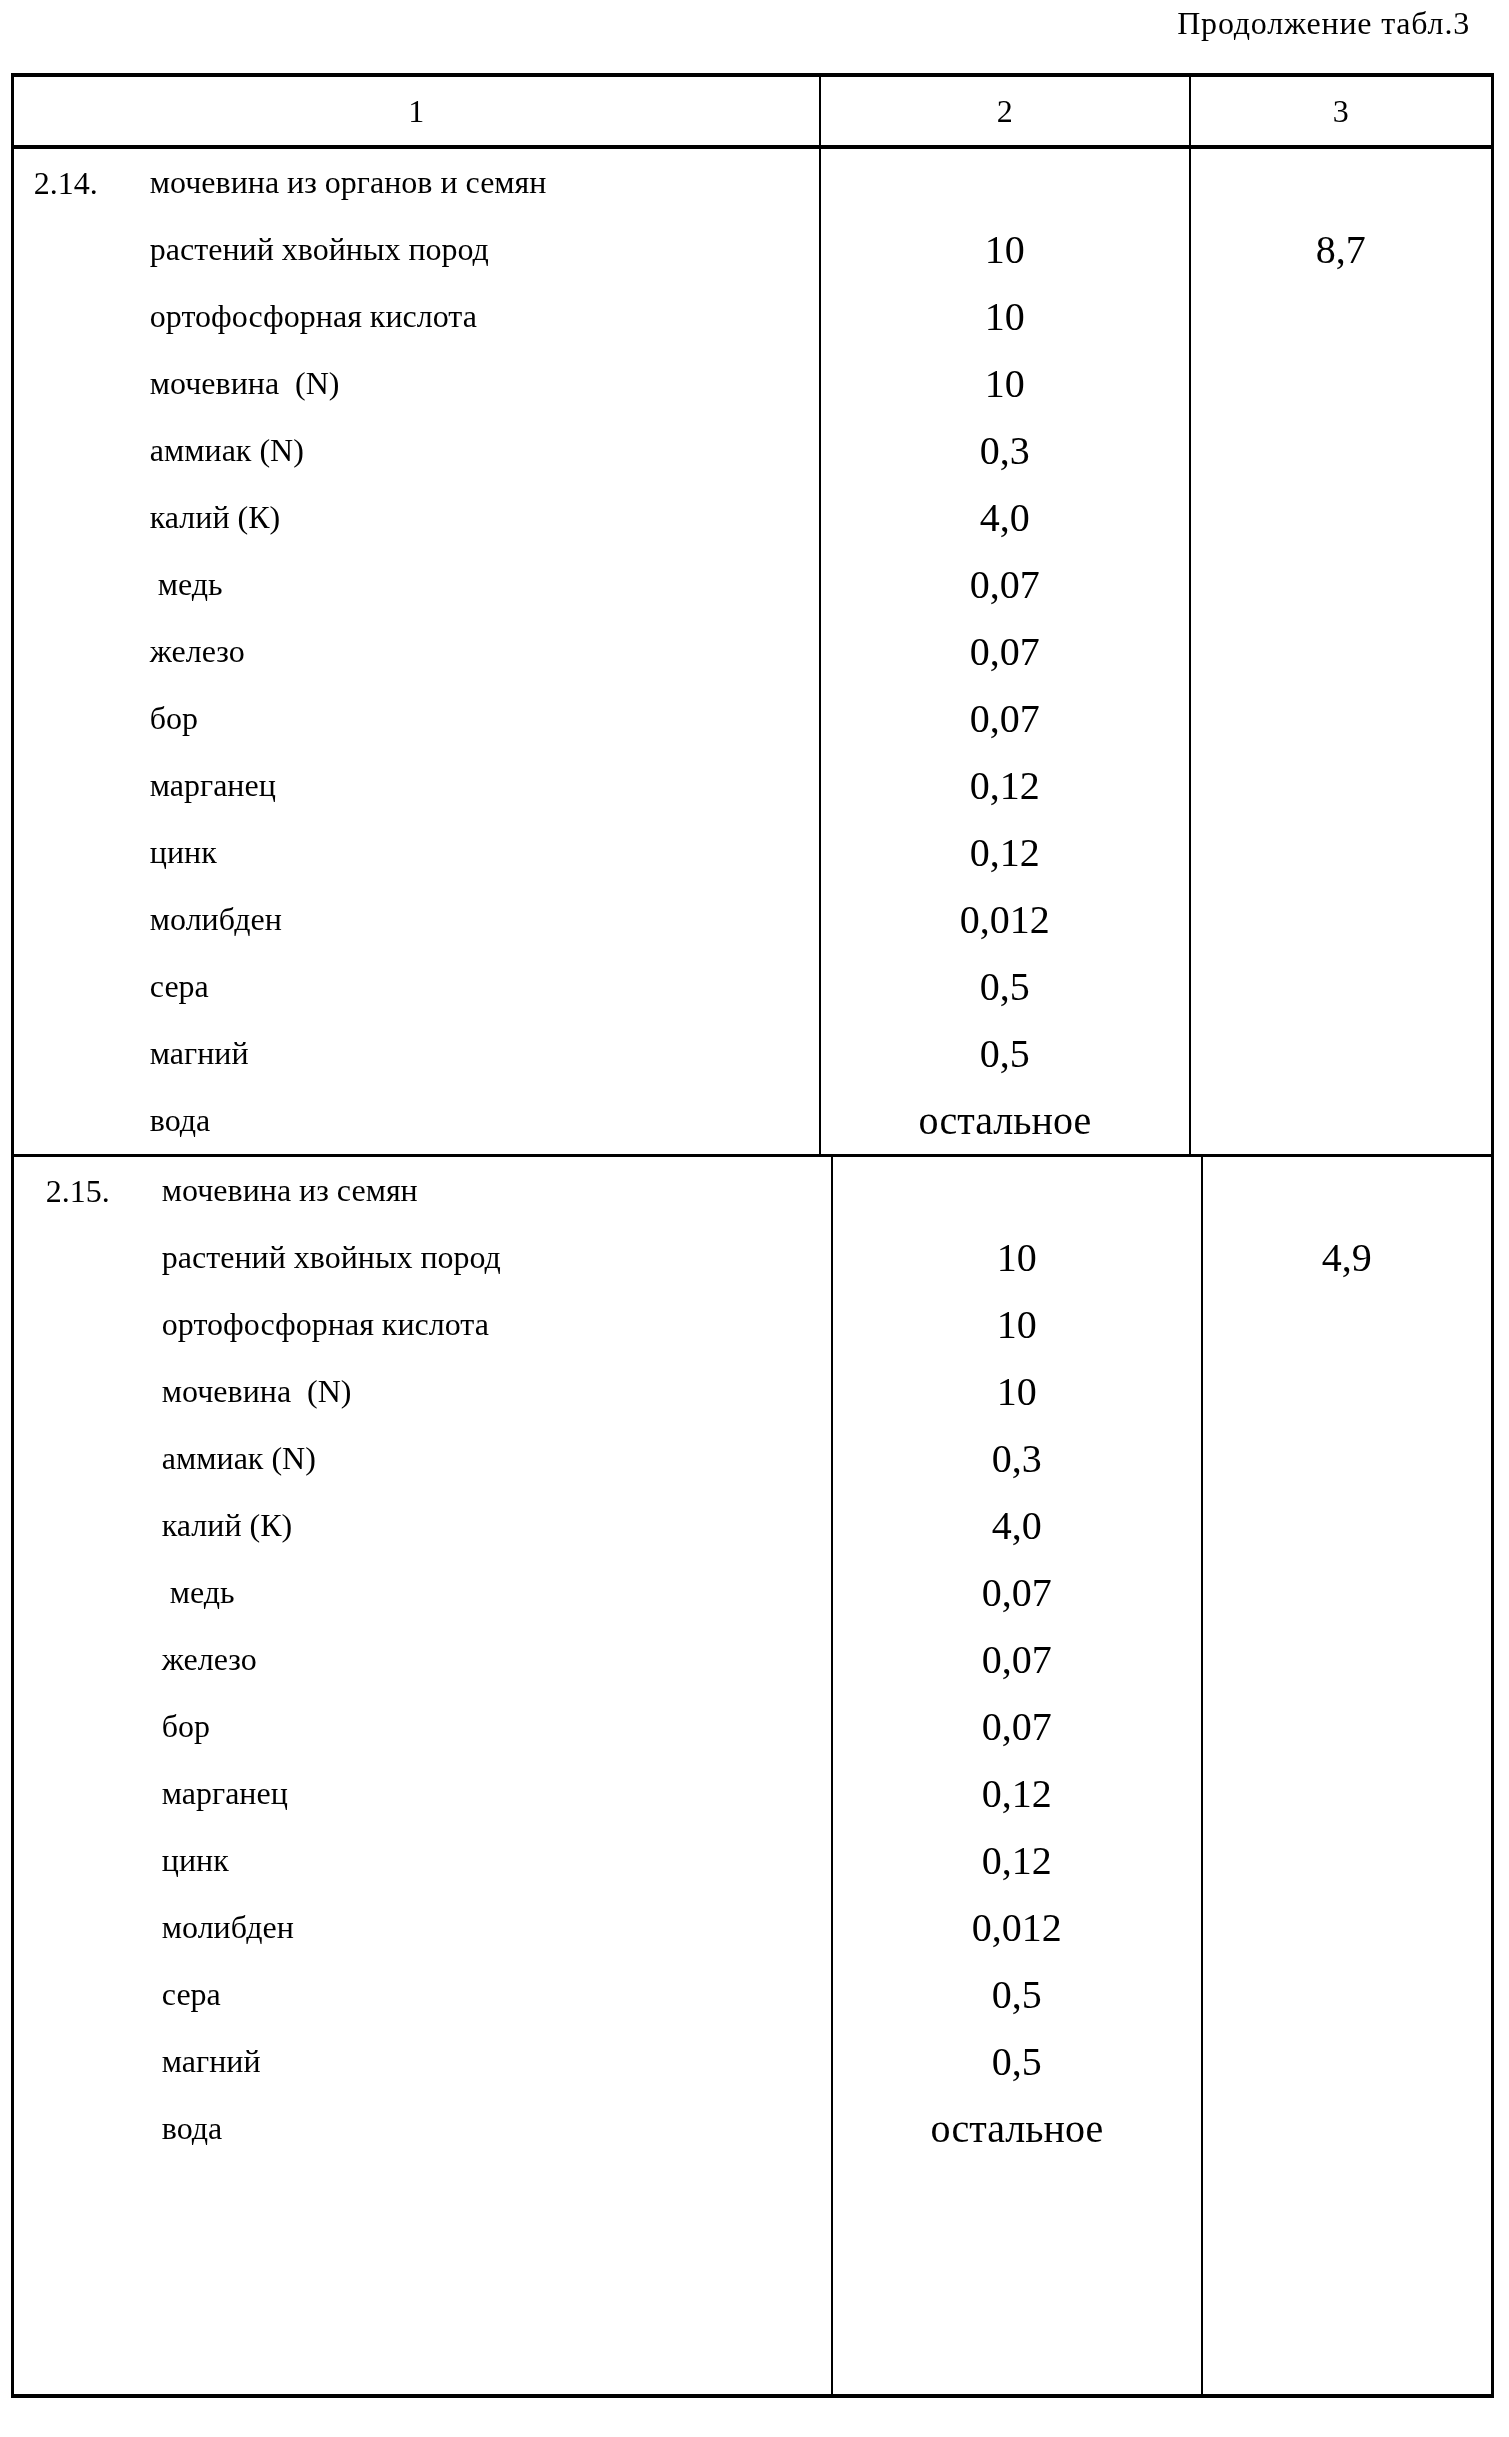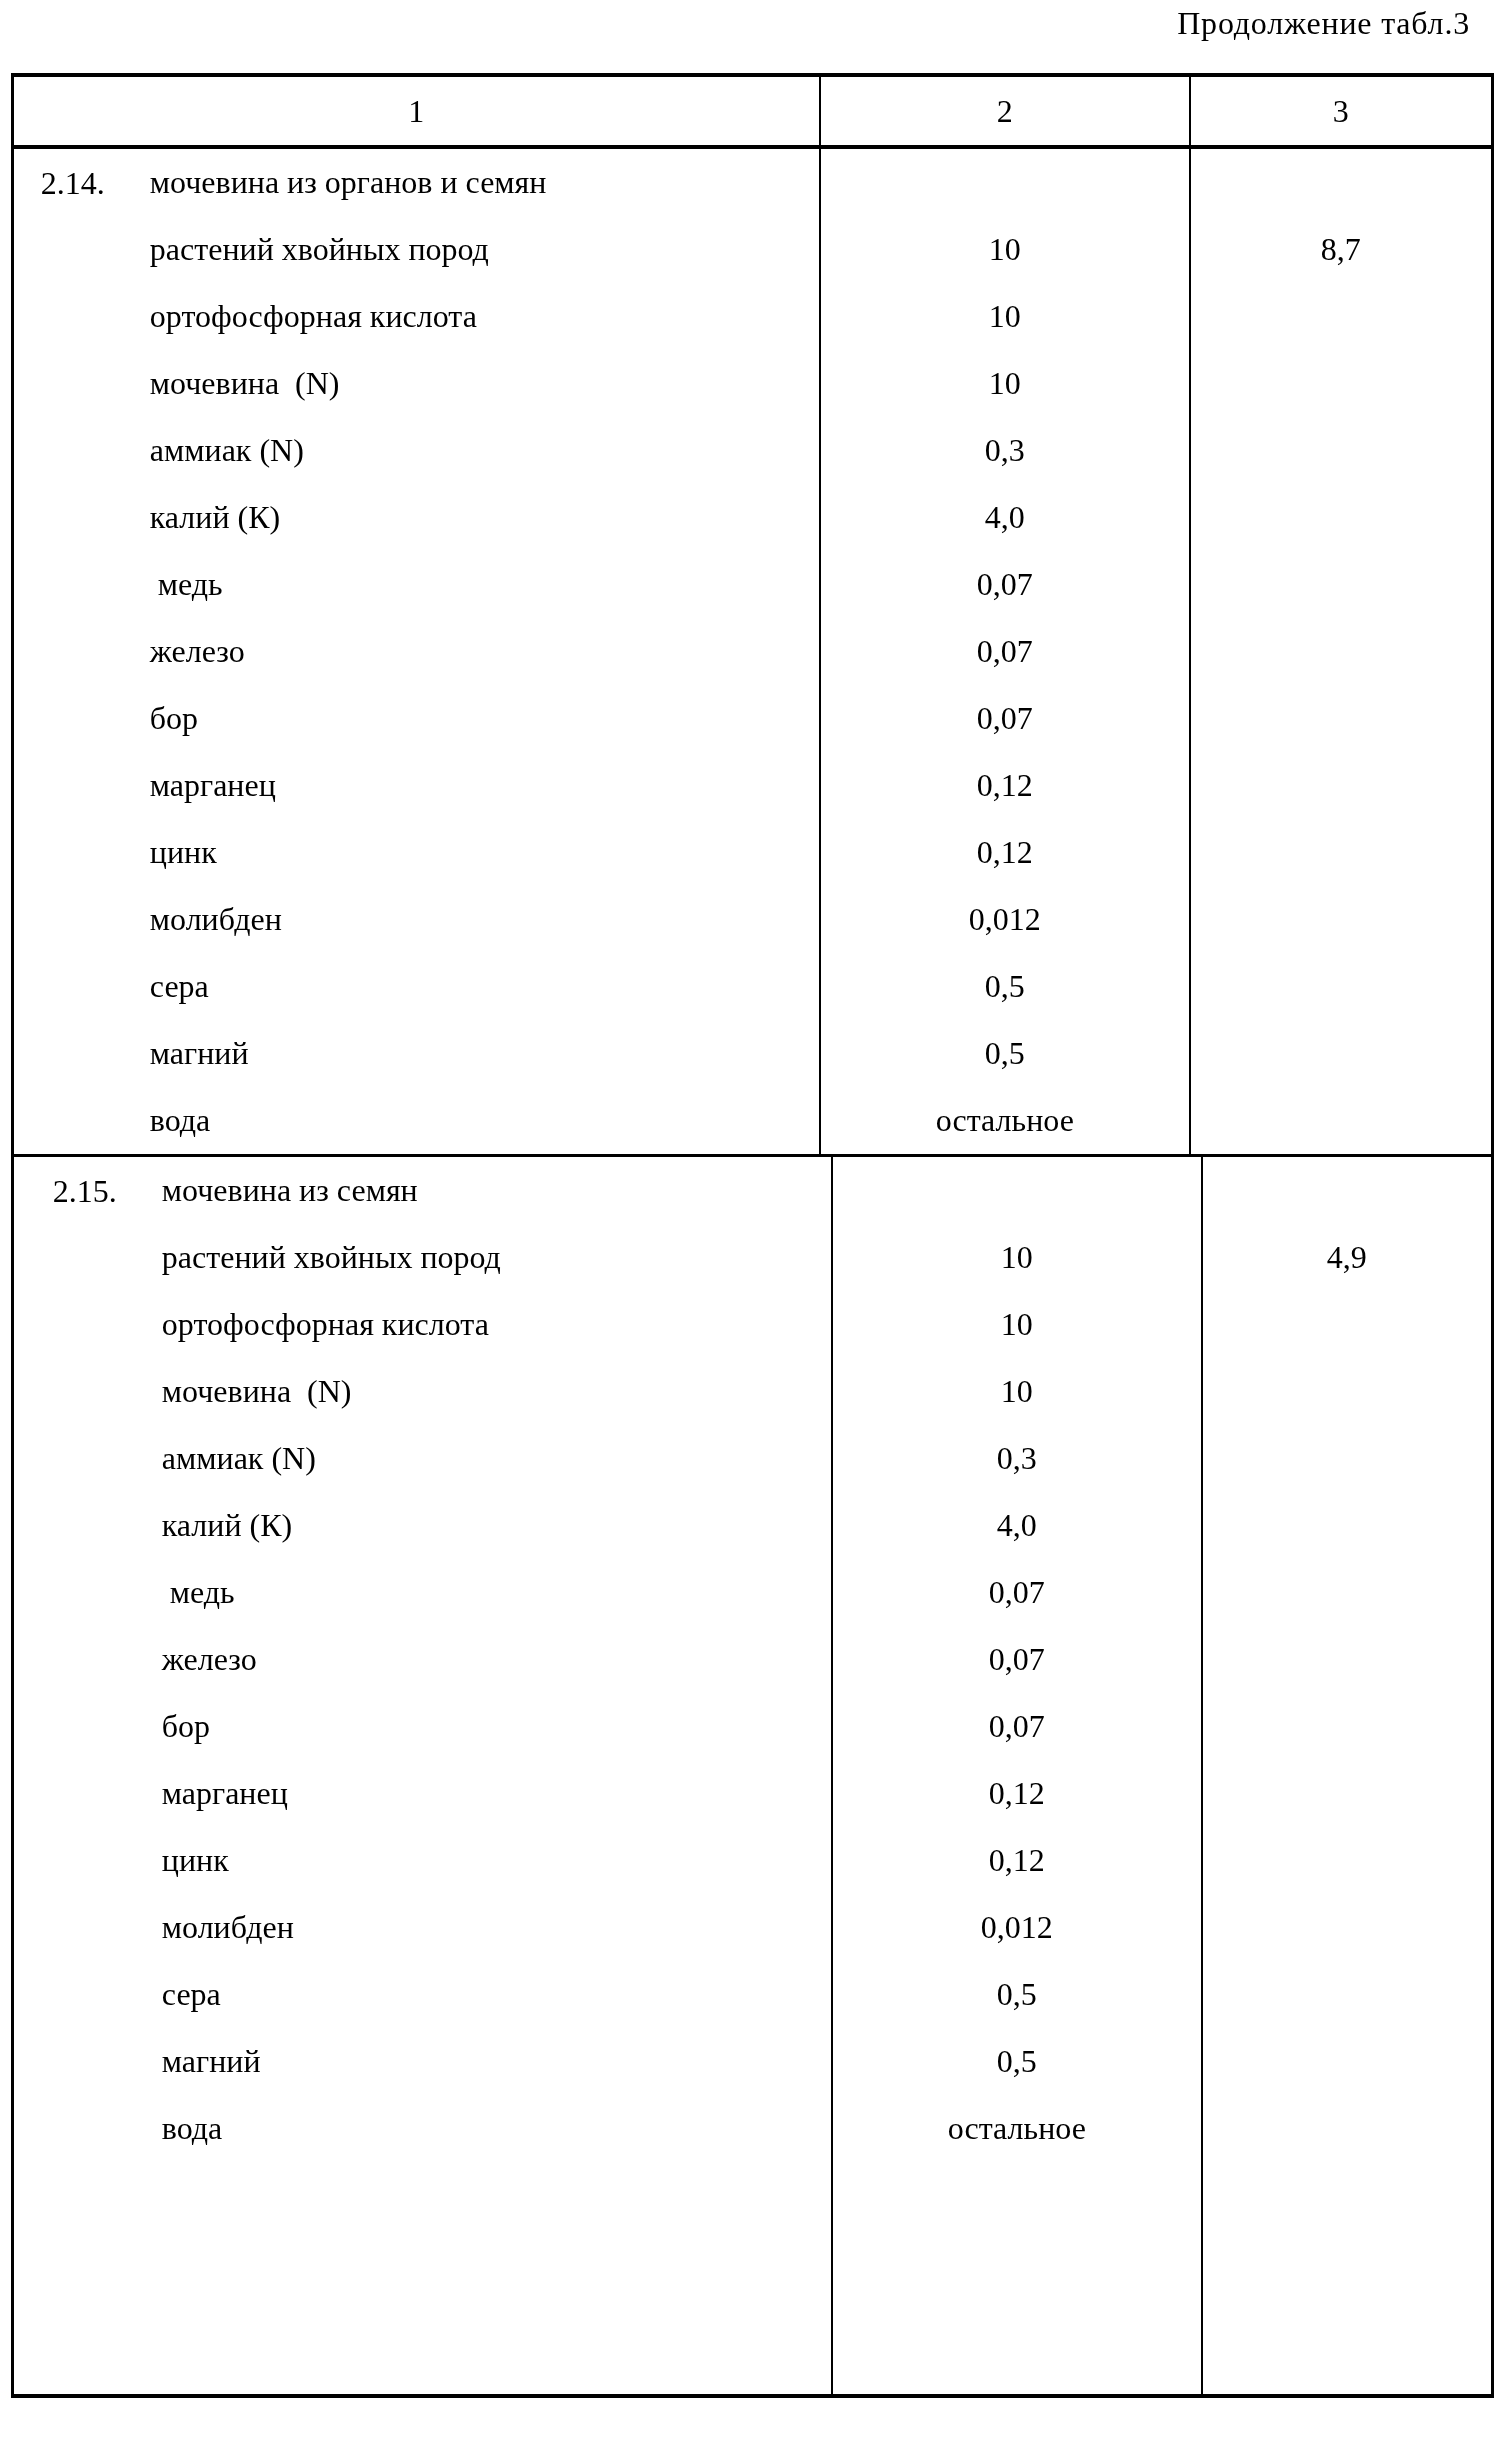--- a/index.html
+++ b/index.html
@@ -66,26 +66,26 @@
   .header-row .c1 { padding-left: 0; justify-content: center; }
   .section { border-bottom: 3.9px solid #000; }
   .section:last-child { border-bottom: none; padding-left: 12px; }
   .brow {
     height: 67px;
     font-size: 32px;
   }
   .filler { height: 232px; }
   .secnum {
     position: absolute;
-    left: 27px;
+    left: 20px;
     top: 50%;
     transform: translateY(-50%);
     white-space: pre;
   }
-  .value-cell, .col3-cell { font-size: 32px; }
+  .value-cell, .col3-cell { font-size: 40px; }
 </style>
 </head>
 <body>
 
 <div class="page">
   <div class="title">Продолжение табл.3</div>
 
   <div class="doc-table">
     <div class="row header-row">
       <div class="cell c1">1</div>

